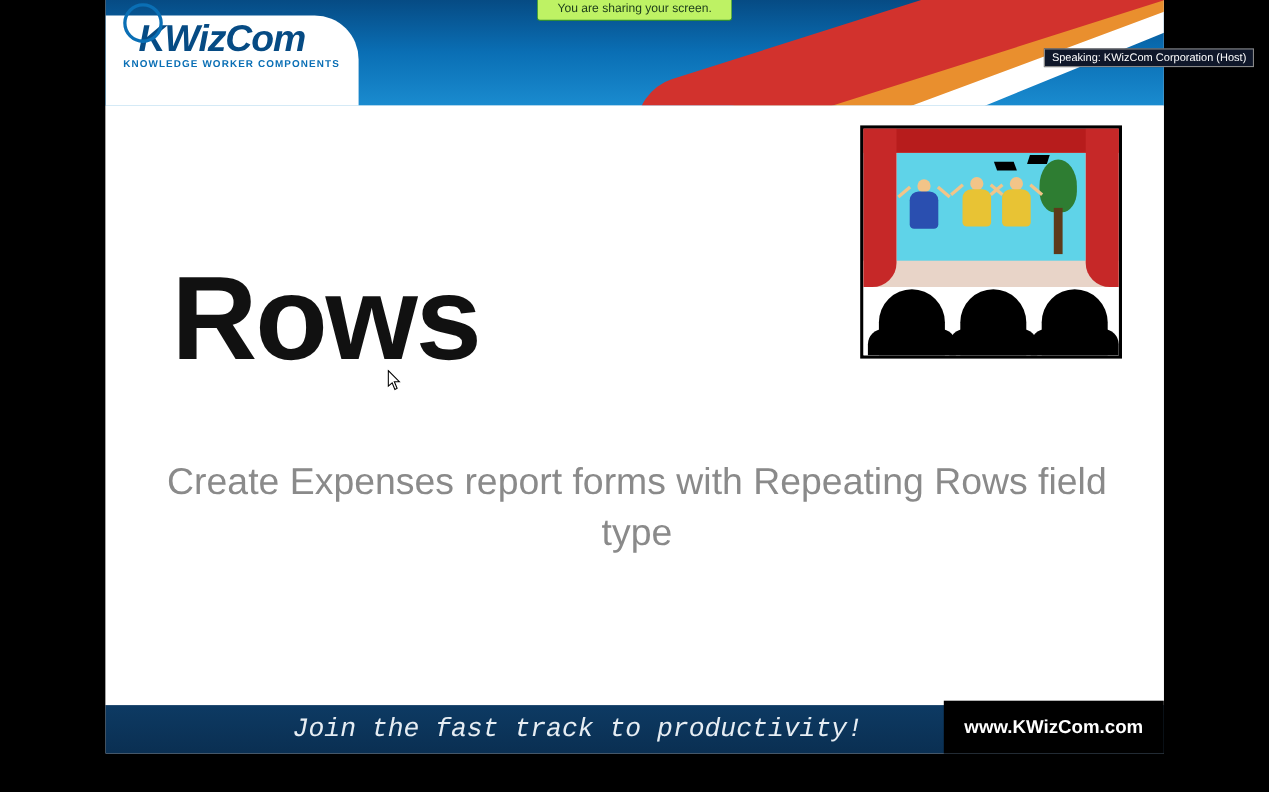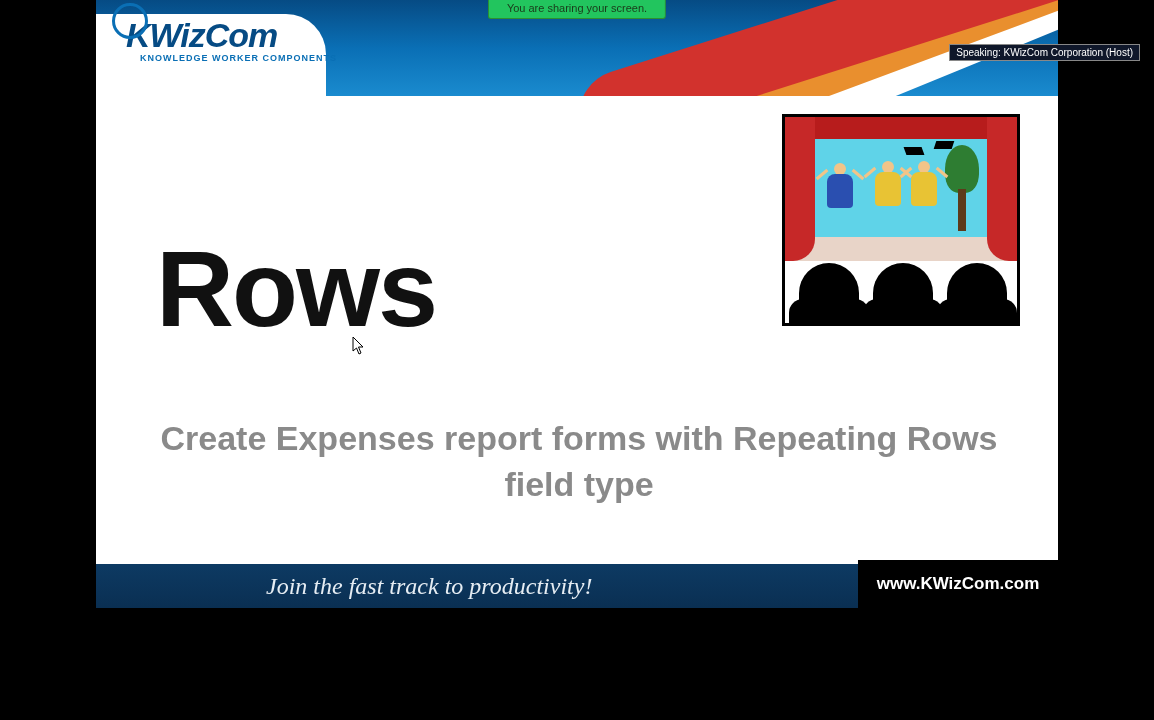--- a/index.html
+++ b/index.html
@@ -1,36 +1,36 @@
 <!DOCTYPE html>
 <html><head>
   <meta charset="utf-8">
   <style>
     * { margin:0; padding:0; box-sizing:border-box; }
     html,body { width:1154px; height:720px; background:#000; font-family:"Segoe UI",Arial,sans-serif; overflow:hidden; }
-    .stage { position:absolute; left:96px; top:0; width:962px; height:608px; background:#fff; }
+    .stage { position:absolute; left:96px; top:0; width:962px; height:685px; background:#fff; }
     
-    .share-banner { position:absolute; left:50%; top:0; transform:translateX(-50%); background:#22c55e; color:#1a3a1a; font-size:11px; padding:2px 18px 4px 18px; border:1px solid #2e8f2e; border-top:none; border-bottom-left-radius:3px; border-bottom-right-radius:3px; }
+    .share-banner { position:absolute; left:50%; top:0; transform:translateX(-50%); background:#bef264; color:#1a3a1a; font-size:11px; padding:2px 18px 4px 18px; border:1px solid #2e8f2e; border-top:none; border-bottom-left-radius:3px; border-bottom-right-radius:3px; }
     
     .speaking-box { position:absolute; right:14px; top:44px; background:#0f172a; color:#fff; border:1px solid #888; font-size:10px; padding:2px 6px; }
     
     .header { position:absolute; left:0; top:0; width:100%; height:96px; background:linear-gradient(180deg,#064b84 0%,#0a6fb5 50%,#1a8bcf 100%); overflow:hidden; }
     .header-swoosh { position:absolute; right:-40px; top:-30px; width:520px; height:180px; }
     .header-swoosh .s1 { position:absolute; right:0; top:30px; width:520px; height:70px; background:#d2322d; transform:skewY(-12deg) rotate(-6deg); border-radius:40px; }
     .header-swoosh .s2 { position:absolute; right:-20px; top:55px; width:520px; height:60px; background:#e98f2e; transform:skewY(-14deg) rotate(-7deg); border-radius:40px; }
     .header-swoosh .s3 { position:absolute; right:-40px; top:78px; width:520px; height:55px; background:#fff; transform:skewY(-15deg) rotate(-8deg); border-radius:40px; }
     .logo-plate { position:absolute; left:0; top:14px; width:230px; height:100px; background:#fff; border-top-right-radius:40px; }
     .logo-wrap { position:absolute; left:16px; top:16px; color:#064b84; }
     .logo-text { font-size:34px; font-weight:700; font-style:italic; letter-spacing:-1px; display:inline-flex; align-items:center; }
     .logo-ring { display:inline-block; width:36px; height:36px; border:3px solid #0a6fb5; border-radius:50%; margin-right:-22px; margin-top:-18px; vertical-align:top; position:relative; top:-6px; }
-    .logo-sub { font-size:9px; letter-spacing:1px; color:#0a6fb5; font-weight:600; margin-top:-2px; margin-left:28px; }
+    .logo-sub { font-size:9px; letter-spacing:1px; color:#0a6fb5; font-weight:600; margin-top:-2px; }
     
     .slide { position:absolute; left:0; top:96px; right:0; bottom:44px; background:#fff; }
     .title { position:absolute; left:60px; top:130px; font-size:108px; font-weight:800; color:#111; letter-spacing:-2px; font-family:Verdana,Arial,sans-serif; }
-    .subtitle { position:absolute; left:4px; right:0; top:320px; text-align:center; font-size:34px; color:#8a8a8a; font-weight:700; line-height:1.35; padding:0 32px; }
+    .subtitle { position:absolute; left:4px; right:0; top:320px; text-align:center; font-size:34px; color:#8a8a8a; font-weight:400; line-height:1.35; padding:0 32px; }
     .clipart { position:absolute; right:38px; top:18px; width:238px; height:212px; border:3px solid #000; background:#fff; }
     .stage-curtain-top { position:absolute; left:0; right:0; top:0; height:22px; background:#b71c1c; }
     .stage-curtain-left { position:absolute; left:0; top:0; width:30px; bottom:62px; background:#c62828; border-bottom-right-radius:22px; }
     .stage-curtain-right { position:absolute; right:0; top:0; width:30px; bottom:62px; background:#c62828; border-bottom-left-radius:22px; }
     .stage-back { position:absolute; left:30px; right:30px; top:22px; height:110px; background:#5fd3e8; }
     .stage-floor { position:absolute; left:0; right:0; top:120px; bottom:62px; background:#e8d4c8; }
     .tree { position:absolute; right:38px; top:28px; width:34px; height:88px; }
     .tree .crown { width:34px; height:48px; background:#2e7d32; border-radius:50% 50% 40% 40%; }
     .tree .trunk { width:8px; height:42px; background:#5d3a1a; margin:-4px auto 0; }
     .actor { position:absolute; width:30px; }
@@ -47,21 +47,21 @@
     .bat { position:absolute; width:18px; height:8px; background:#000; top:30px; }
     .bat.b1{ left:120px; transform:skewX(20deg);} .bat.b2{ left:150px; top:24px; transform:skewX(-18deg);} 
     .audience { position:absolute; left:0; right:0; bottom:0; height:62px; background:#fff; }
     .aud-head { position:absolute; bottom:0; width:60px; height:60px; background:#000; border-radius:50% 50% 0 0; }
     .aud-head.h1{left:14px;} .aud-head.h2{left:88px;} .aud-head.h3{left:162px;}
     .aud-head::before{content:"";position:absolute;left:-10px;bottom:0;width:80px;height:24px;background:#000;border-radius:14px 14px 0 0;}
     
     .cursor { position:absolute; left:352px; top:336px; pointer-events:none; }
     
     .footer { position:absolute; left:0; right:0; bottom:0; height:44px; background:linear-gradient(180deg,#0d3a63 0%,#0a2f52 100%); display:flex; align-items:center; }
-    .footer-tagline { flex:0 0 auto; margin-left:170px; color:#e6edf3; font-style:italic; font-size:24px; font-family:Liberation Serif, serif; }
+    .footer-tagline { flex:0 0 auto; margin-left:170px; color:#e6edf3; font-style:italic; font-size:24px; font-family:Liberation Mono, monospace; }
     .footer-url-box { position:absolute; right:0; top:-4px; bottom:0; width:200px; background:#000; display:flex; align-items:center; justify-content:center; }
     .footer-url { color:#fff; font-size:17px; font-weight:600; }
   </style>
 </head>
 <body>
 
 <div class="stage">
 
   <div class="header">
     <div class="header-swoosh">

